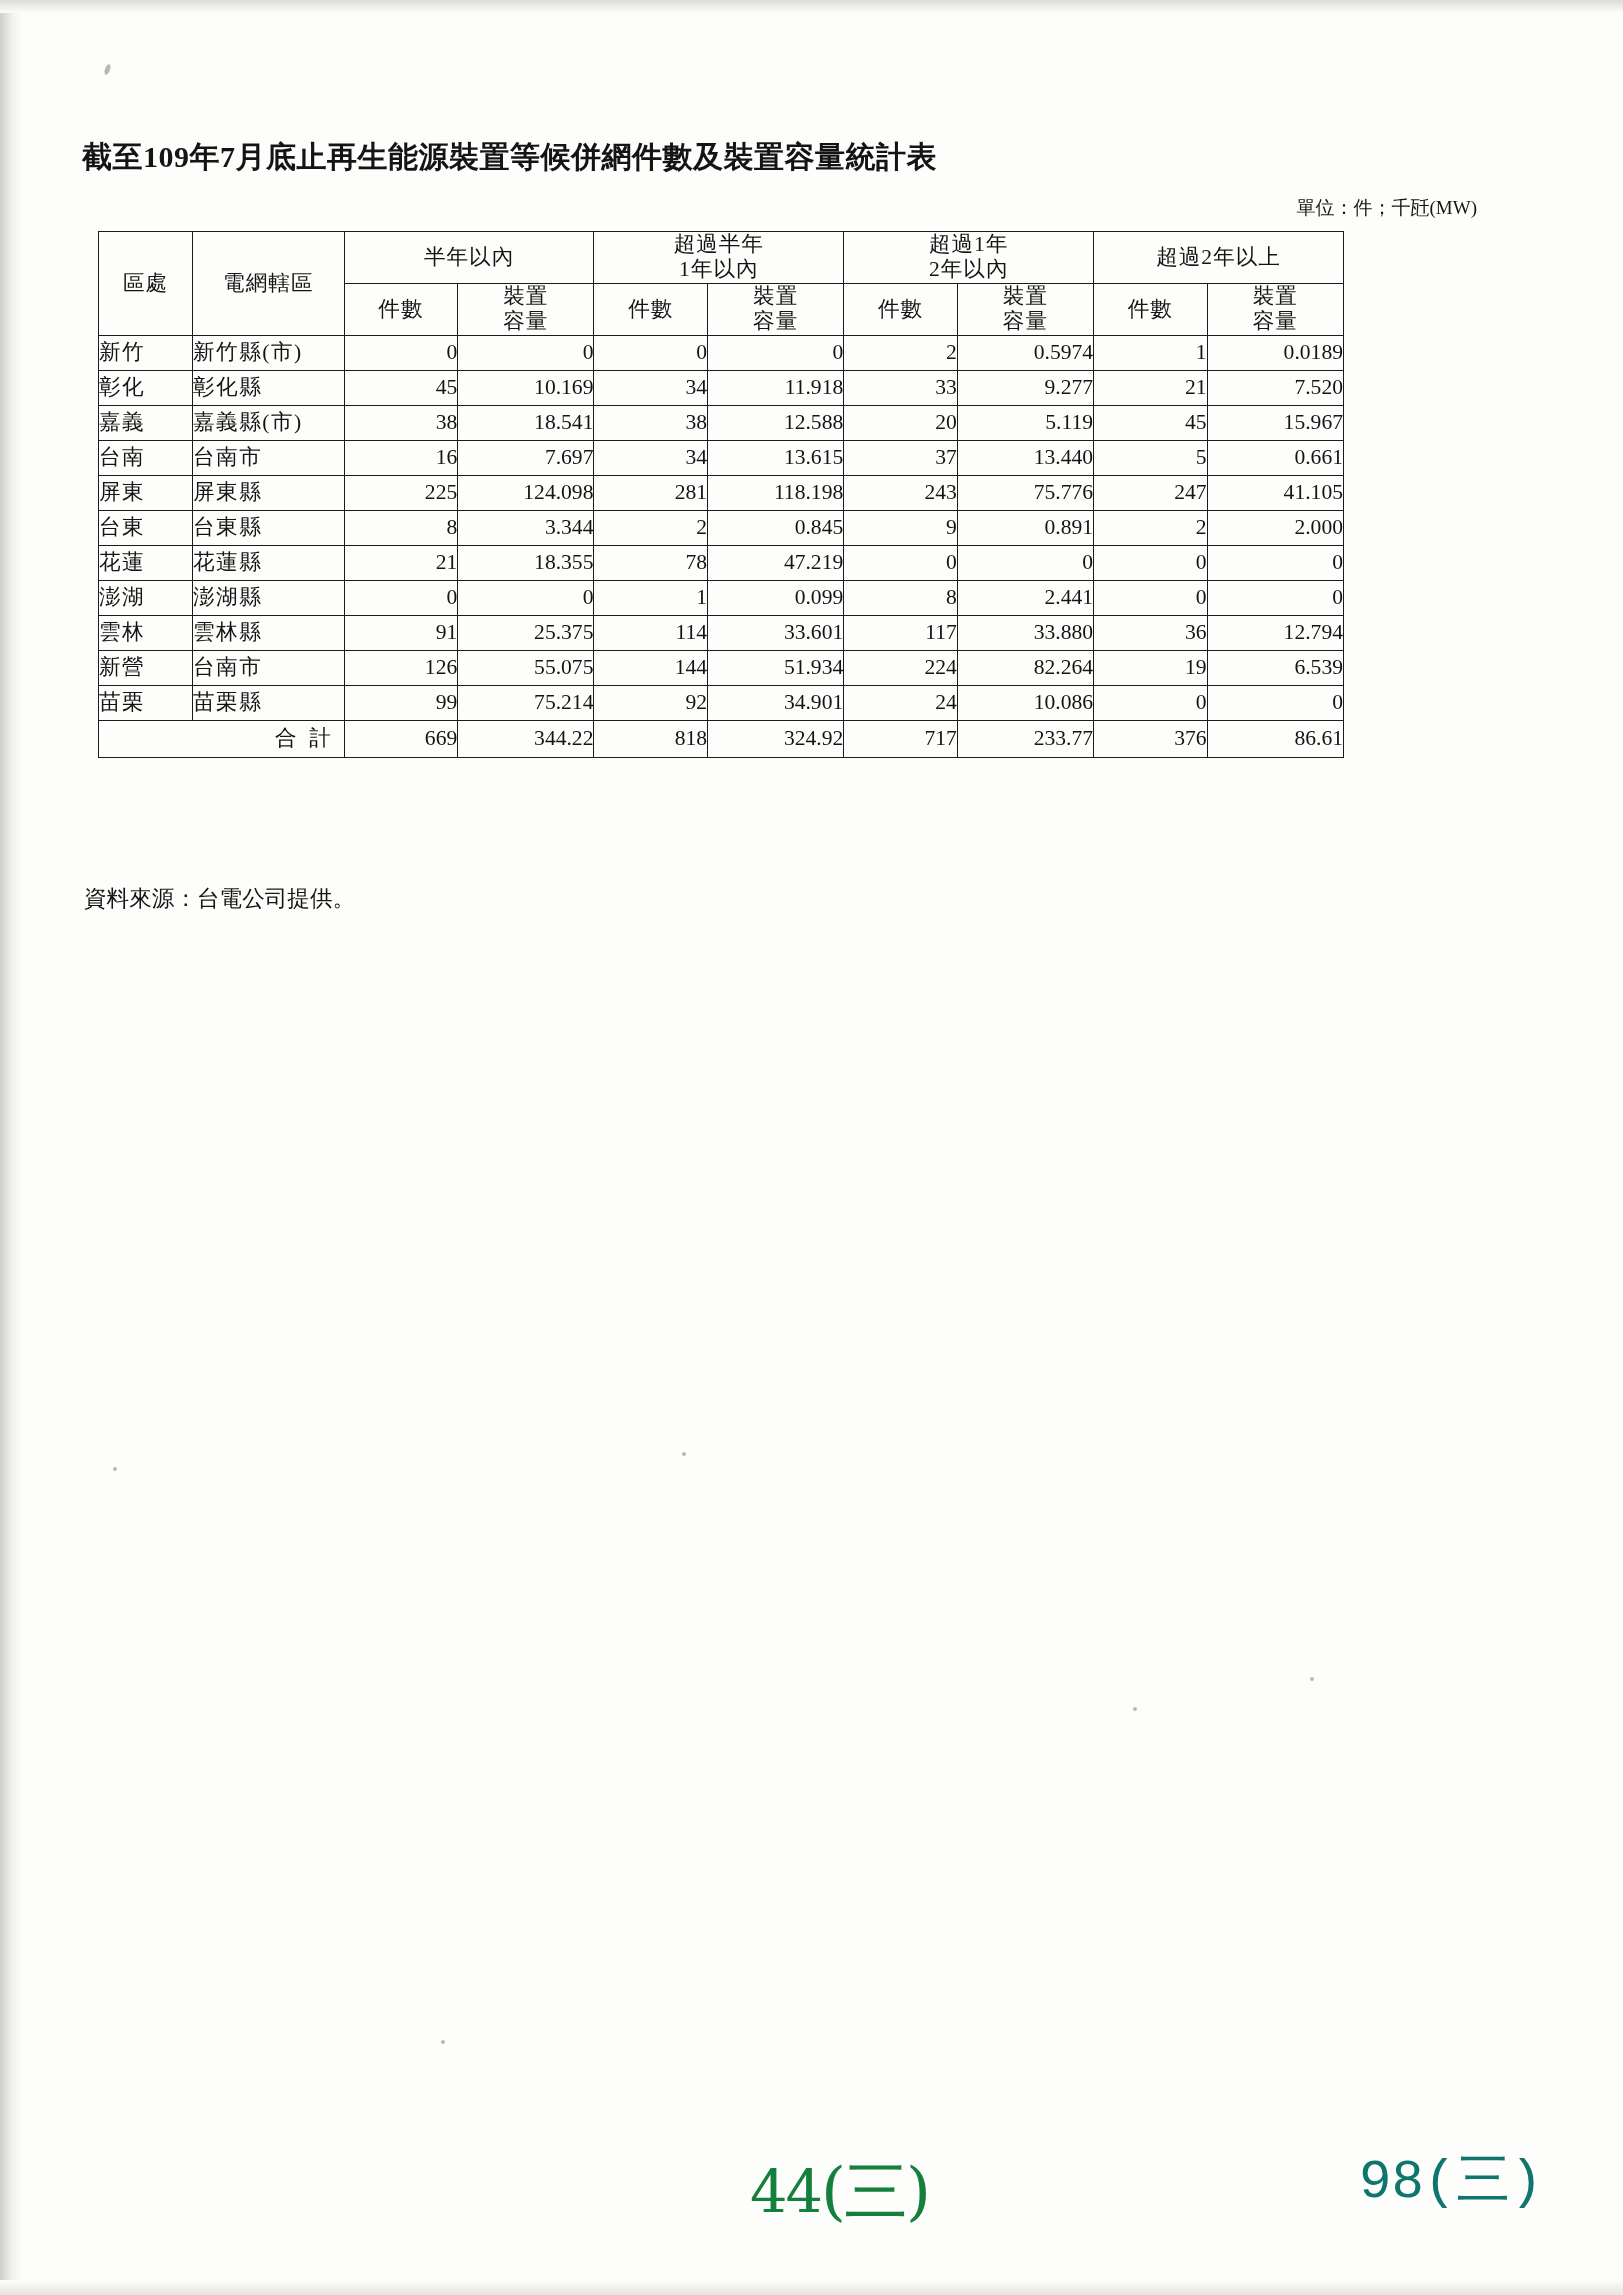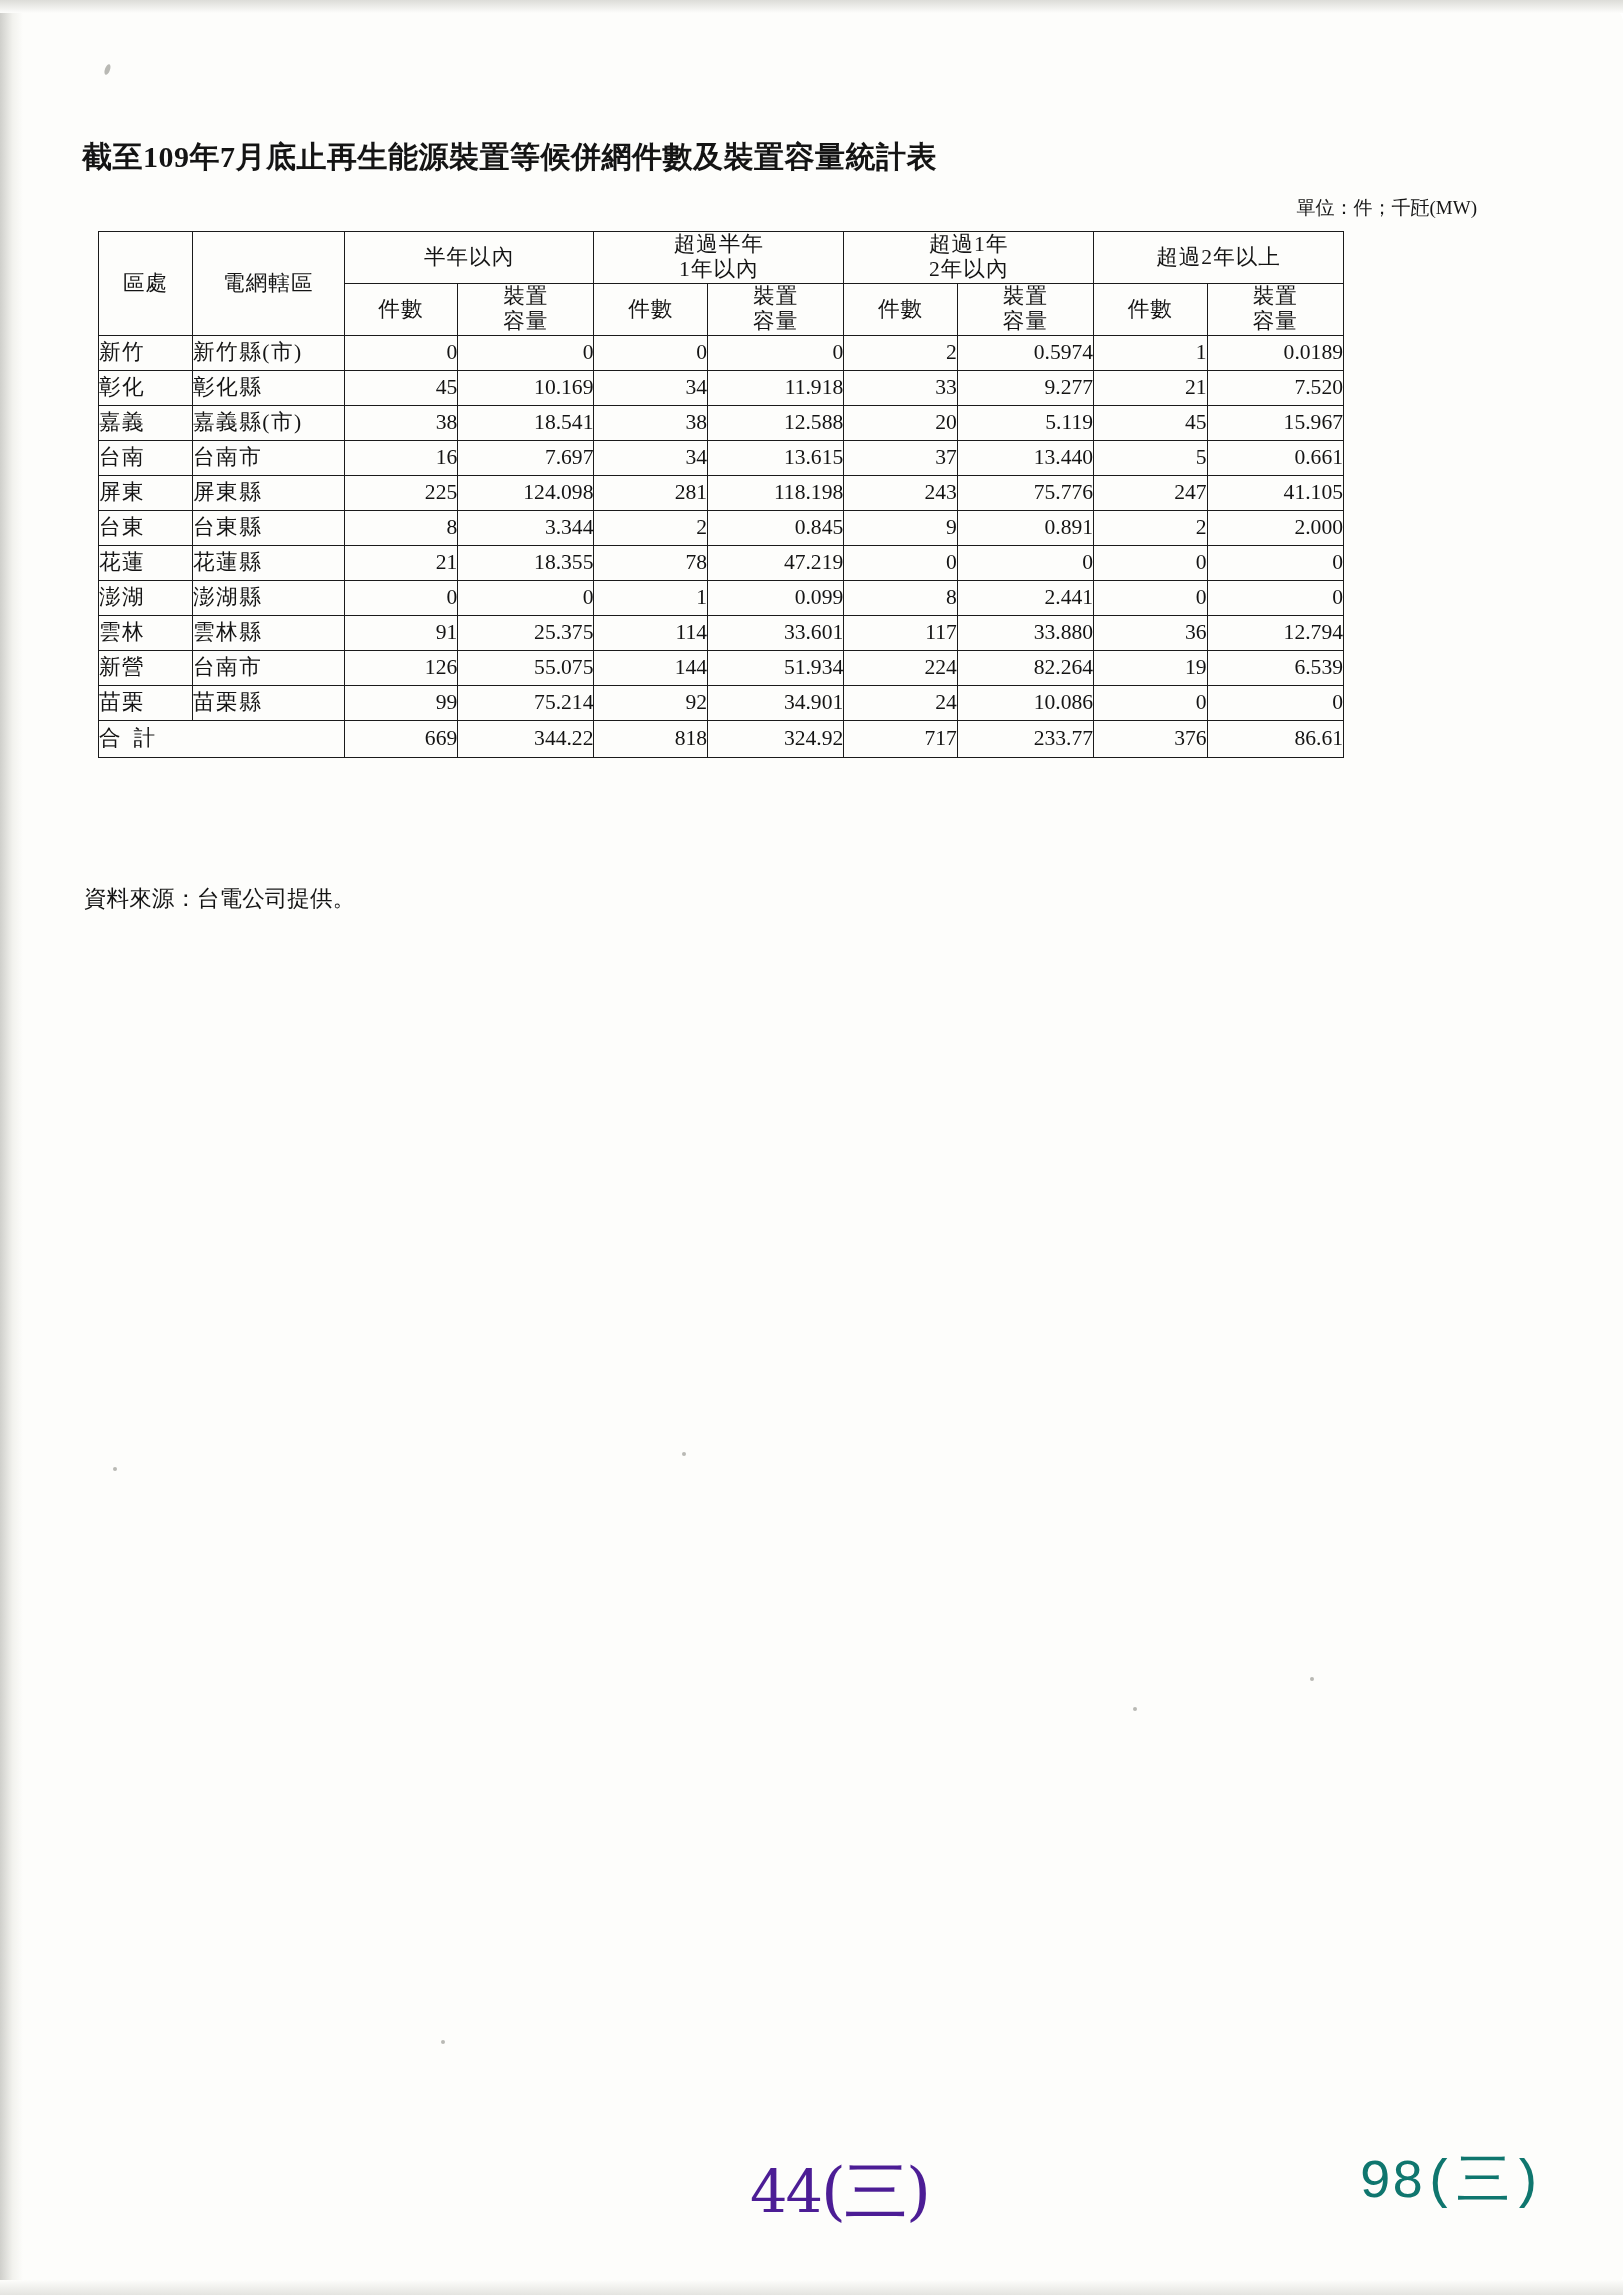--- a/index.html
+++ b/index.html
@@ -92,40 +92,40 @@
   td.num {
     text-align: right;
     padding-right: 10.8px;
     height: 34px;
     font-family: "Liberation Serif", "DejaVu Serif", serif;
   }
   tr.total td {
     height: 36px;
   }
   td.total-label {
-    text-align: left;
+    text-align: right;
     letter-spacing: 12.8px;
     padding-left: 12.8px;
   }
   .source {
     position: absolute;
     left: 84px;
     top: 883px;
     font-size: 22.6px;
     white-space: nowrap;
   }
 
   
   .mark-center {
     position: absolute;
     left: 750px;
     top: 2148px;
     font-size: 59px;
     font-family: "DejaVu Serif", serif;
-    color: #4c1d95;
+    color: #15803d;
     letter-spacing: -2px;
   }
   .mark-center .paren {
     font-size: 64px;
   }
   .mark-right {
     position: absolute;
     left: 1359px;
     top: 2143px;
     font-size: 54px;

